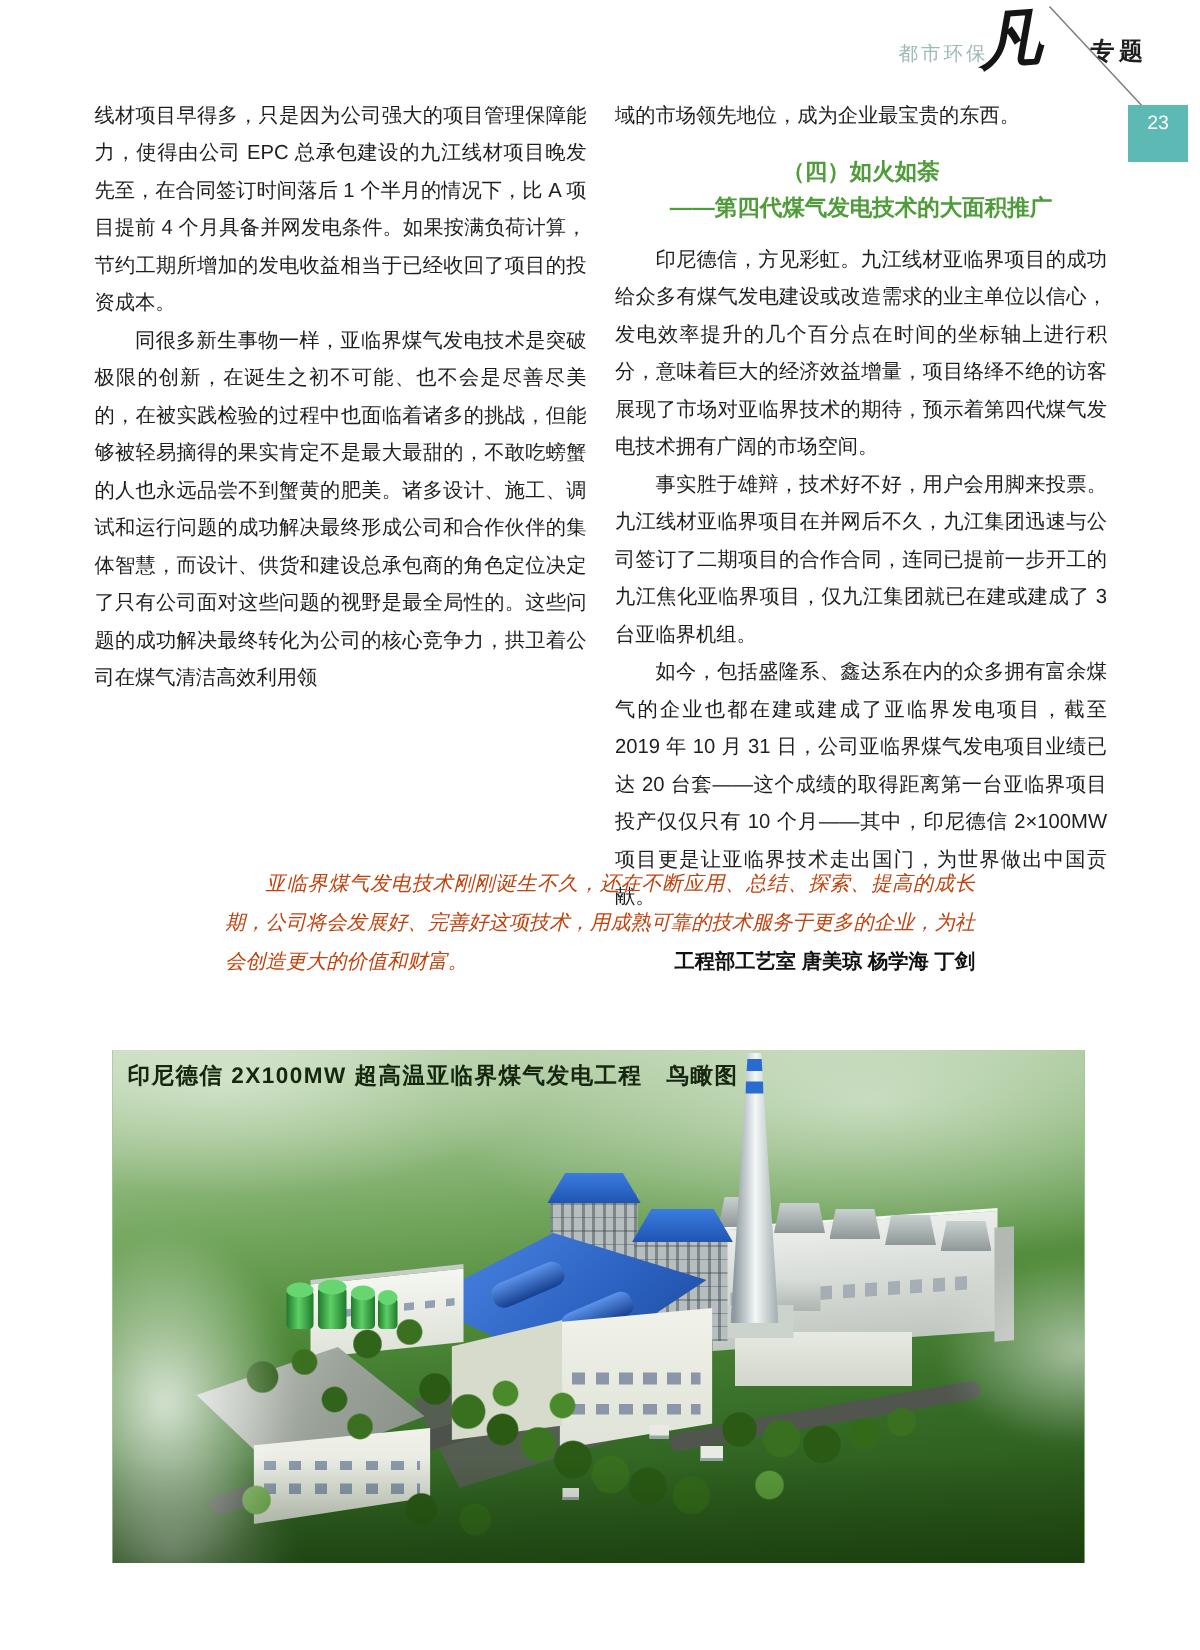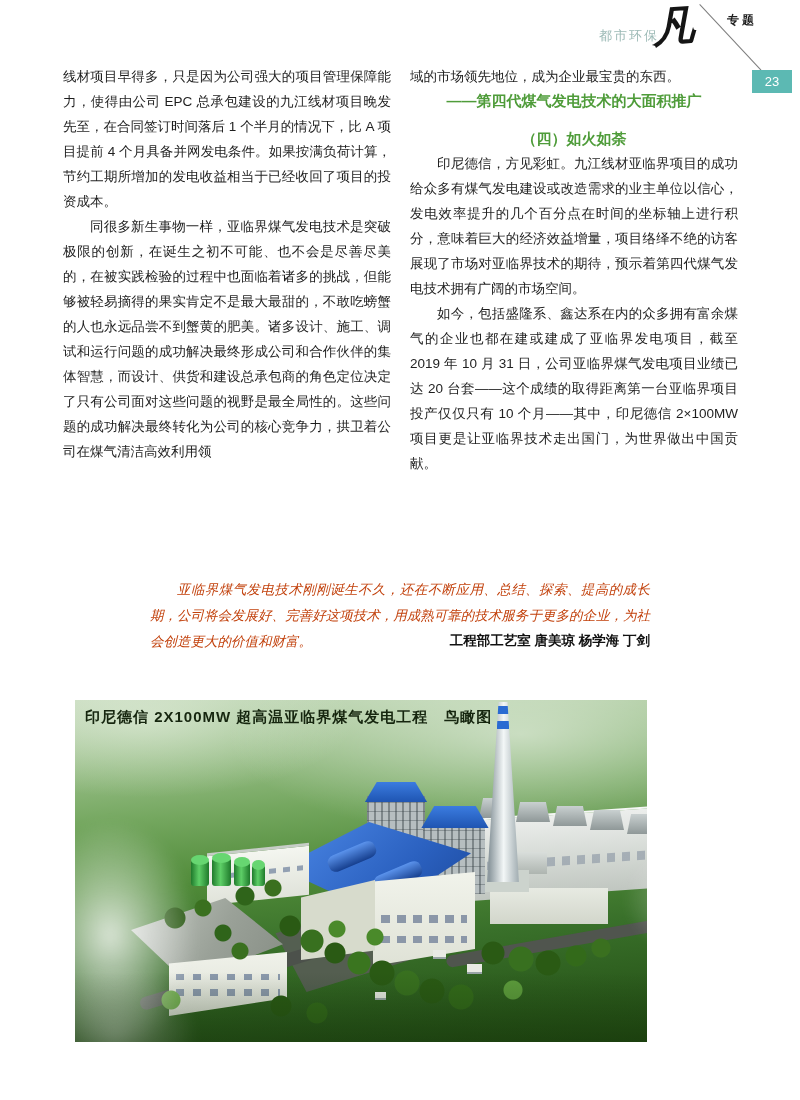--- a/index.html
+++ b/index.html
@@ -4,43 +4,43 @@
 <style>
   * { margin:0; padding:0; box-sizing:border-box; }
   html,body { background:#ffffff; }
   body { font-family:"Liberation Sans","DejaVu Sans",sans-serif; }
   .page { position:relative; width:800px; height:1100px; margin:0 auto; background:#fff; overflow:hidden; }
 
   
   .logo-text { position:absolute; left:599px; top:27px; font-size:13px; font-weight:normal; letter-spacing:2px; color:#9cbab6; }
   .logo-glyph { position:absolute; left:652px; top:6px; font-family:"DejaVu Serif","Liberation Serif",serif; font-style:italic; font-weight:bold; font-size:42px; line-height:1; color:#151515; transform:rotate(-4deg); }
   .diag-line { position:absolute; left:700px; top:4px; width:90px; height:1px; background:#7d7d7d; transform-origin:0 0; transform:rotate(47deg); }
-  .section-label { position:absolute; left:727px; top:12px; font-size:12px; font-weight:bold; letter-spacing:3px; color:#1f1f1f; }
-  .page-badge { position:absolute; left:752px; top:70px; width:40px; height:23px; background:#5cb9b3; color:#fff; font-size:13px; text-align:center; line-height:23px; }
+  .section-label { position:absolute; left:727px; top:24px; font-size:16px; font-weight:bold; letter-spacing:3px; color:#1f1f1f; }
+  .page-badge { position:absolute; left:752px; top:70px; width:40px; height:38px; background:#5cb9b3; color:#fff; font-size:13px; text-align:center; line-height:23px; }
 
   
   .col { position:absolute; top:64px; width:328px; font-size:13.5px; line-height:25px; color:#1e1e1e; text-align:justify; }
   .col-left  { left:63px;  }
   .col-right { left:410px; }
   .col p { text-indent:2em; }
   .col p.noindent { text-indent:0; }
   .sub-heading { text-align:center; color:#4f9c3a; font-weight:bold; font-size:15px; line-height:24px; }
   .sub-heading.l1 { margin-top:14px; }
   .sub-heading.l2 { margin-bottom:9px; }
 
   
   .conclusion { position:absolute; left:0; top:556px; width:800px; }
   .concl-head { position:relative; height:52px; text-align:center; }
   .concl-rule { position:absolute; left:200px; top:28px; width:420px; height:1px; background:#e4e4da; }
   .concl-title { position:relative; display:inline-block; background:#fff; padding:0 18px; color:#3f7d2d; font-size:31px; font-weight:bold; letter-spacing:4px; line-height:52px; }
   .concl-body { width:500px; margin:20px auto 0; font-family:"DejaVu Serif","Liberation Serif",serif; font-style:italic; font-size:13.5px; line-height:26px; color:#c2410c; text-indent:2em; text-align:justify; }
   .concl-byline { width:500px; margin:-26px auto 0; text-align:right; font-weight:bold; font-size:13.5px; line-height:26px; color:#111; }
 
   
-  .photo { position:absolute; left:75px; top:700px; width:572px; height:342px; overflow:hidden; background:#4f8a38; }
+  .photo { position:absolute; left:75px; top:700px; width:648px; height:342px; overflow:hidden; background:#4f8a38; }
   .ph { position:absolute; }
   .ph-sky { inset:0; background:
       radial-gradient(ellipse 420px 150px at 78% 10%, rgba(255,255,255,.5), transparent 70%),
       radial-gradient(ellipse 300px 110px at 12% 6%, rgba(235,243,230,.55), transparent 70%),
       linear-gradient(175deg,#c2d8b8 0%,#9dc18d 15%,#74a75f 32%,#4f8a38 50%,#39702a 68%,#2c5c1d 85%,#234e12 100%); }
   .ph-bottom-shade { left:0; right:0; bottom:0; height:70px; background:linear-gradient(180deg,transparent,rgba(15,40,8,.38)); }
 
   
   .ph-court { left:185px; top:208px; width:155px; height:84px; background:#585d55; clip-path:polygon(10% 30%,70% 0,100% 60%,30% 100%); opacity:.9; }
   .ph-road1 { left:60px; top:262px; width:250px; height:13px; background:#4c514b; transform:rotate(-17deg); border-radius:6px; }
@@ -160,23 +160,24 @@
   <span class="section-label">专题</span>
   <div class="page-badge">23</div>
 
   <section class="col col-left">
     <p class="noindent">线材项目早得多，只是因为公司强大的项目管理保障能力，使得由公司 EPC 总承包建设的九江线材项目晚发先至，在合同签订时间落后 1 个半月的情况下，比 A 项目提前 4 个月具备并网发电条件。如果按满负荷计算，节约工期所增加的发电收益相当于已经收回了项目的投资成本。</p>
     <p>同很多新生事物一样，亚临界煤气发电技术是突破极限的创新，在诞生之初不可能、也不会是尽善尽美的，在被实践检验的过程中也面临着诸多的挑战，但能够被轻易摘得的果实肯定不是最大最甜的，不敢吃螃蟹的人也永远品尝不到蟹黄的肥美。诸多设计、施工、调试和运行问题的成功解决最终形成公司和合作伙伴的集体智慧，而设计、供货和建设总承包商的角色定位决定了只有公司面对这些问题的视野是最全局性的。这些问题的成功解决最终转化为公司的核心竞争力，拱卫着公司在煤气清洁高效利用领</p>
   </section>
 
   <section class="col col-right">
     <p class="noindent">域的市场领先地位，成为企业最宝贵的东西。</p>
+    <div class="sub-heading l1">（四）如火如荼</div>
     <div class="sub-heading l2">——第四代煤气发电技术的大面积推广</div>
-    <div class="sub-heading l1">（四）如火如荼</div>
     <p>印尼德信，方见彩虹。九江线材亚临界项目的成功给众多有煤气发电建设或改造需求的业主单位以信心，发电效率提升的几个百分点在时间的坐标轴上进行积分，意味着巨大的经济效益增量，项目络绎不绝的访客展现了市场对亚临界技术的期待，预示着第四代煤气发电技术拥有广阔的市场空间。</p>
+    <p>事实胜于雄辩，技术好不好，用户会用脚来投票。九江线材亚临界项目在并网后不久，九江集团迅速与公司签订了二期项目的合作合同，连同已提前一步开工的九江焦化亚临界项目，仅九江集团就已在建或建成了 3 台亚临界机组。</p>
     <p>如今，包括盛隆系、鑫达系在内的众多拥有富余煤气的企业也都在建或建成了亚临界发电项目，截至 2019 年 10 月 31 日，公司亚临界煤气发电项目业绩已达 20 台套——这个成绩的取得距离第一台亚临界项目投产仅仅只有 10 个月——其中，印尼德信 2×100MW 项目更是让亚临界技术走出国门，为世界做出中国贡献。</p>
   </section>
 
   <section class="conclusion">
     <p class="concl-body">亚临界煤气发电技术刚刚诞生不久，还在不断应用、总结、探索、提高的成长期，公司将会发展好、完善好这项技术，用成熟可靠的技术服务于更多的企业，为社会创造更大的价值和财富。</p>
     <div class="concl-byline">工程部工艺室 唐美琼 杨学海 丁剑</div>
   </section>
 
   <figure class="photo">
     <div class="ph ph-sky"></div>

